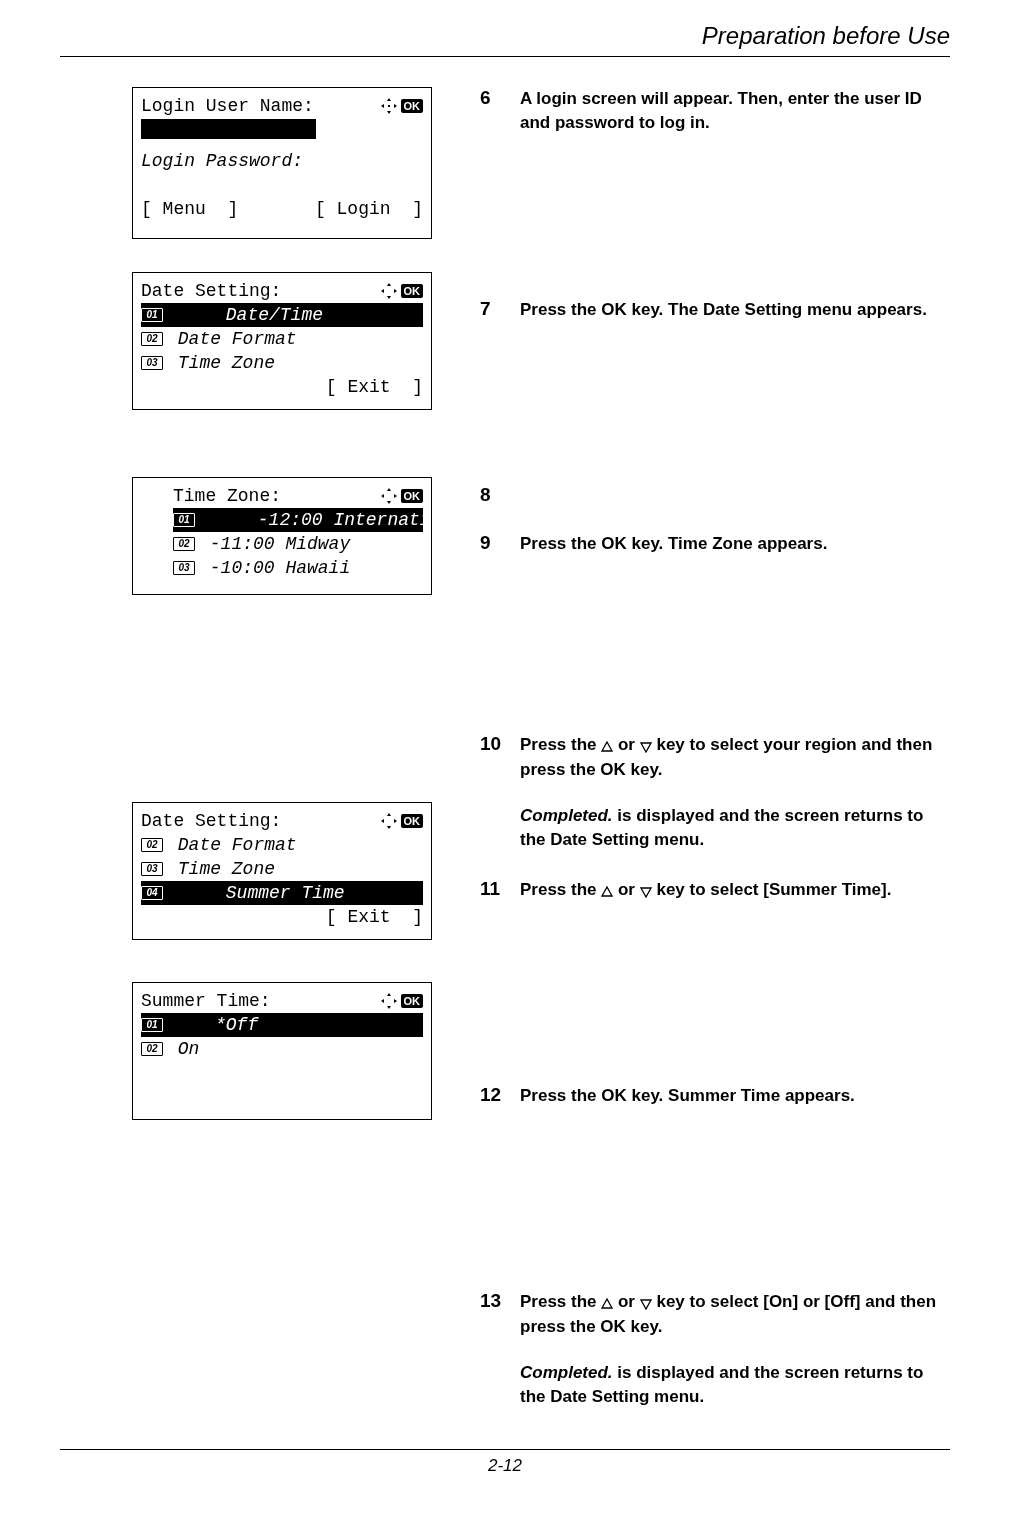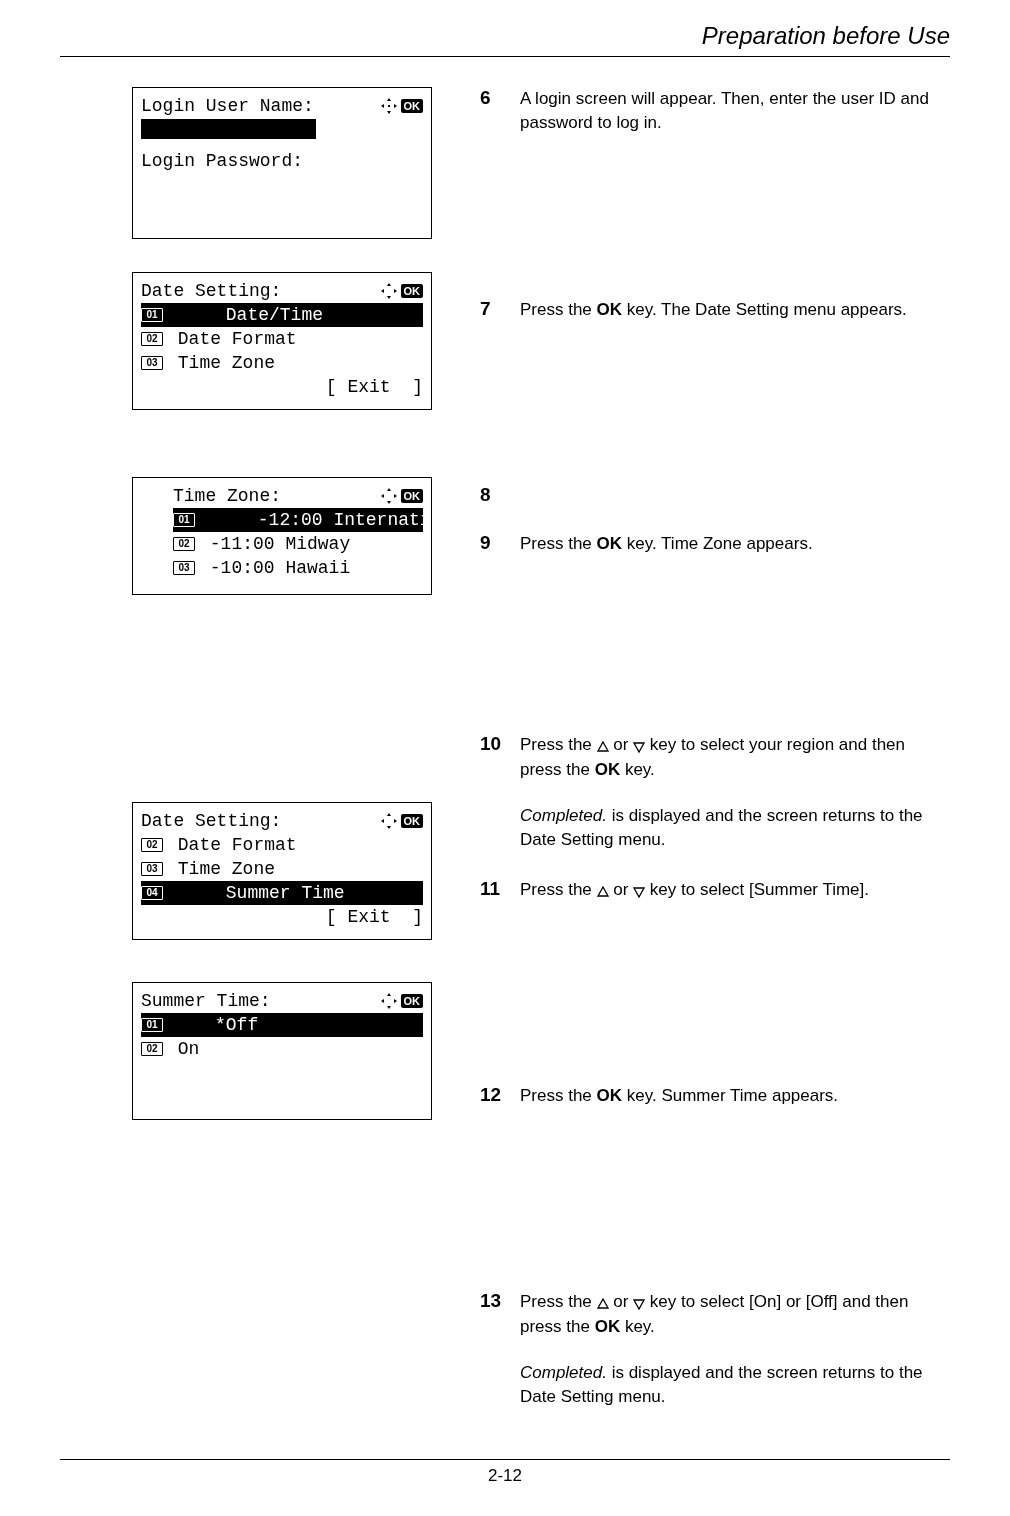--- a/index.html
+++ b/index.html
@@ -69,20 +69,21 @@
     border-radius: 2px;
     height: 14px;
     box-sizing: border-box;
   }
   .lcd-row {
     display: flex;
     align-items: center;
     height: 24px;
     white-space: pre;
     overflow: hidden;
+    font-style: italic;
   }
   .lcd-row.inverted {
     background: #000;
     color: #fff;
     gap: 48px;
   }
   .num-badge {
     display: inline-flex;
     align-items: center;
     justify-content: center;
@@ -131,33 +132,35 @@
     font-size: 19px;
     min-width: 26px;
     text-align: left;
   }
   .step-text {
     font-size: 17px;
     line-height: 24px;
   }
   .step-text p {
     margin: 0 0 22px 0;
+    font-weight: bold;
   }
   .step-text p:last-child { margin-bottom: 0; }
   .step-text .italic { font-style: italic; }
   .triangle-up, .triangle-down {
     display: inline-block;
     vertical-align: -1px;
   }
   .footer {
     position: absolute;
-    bottom: 30px;
+    bottom: 40px;
     left: 0;
     right: 0;
     text-align: center;
+    font-style: italic;
     font-size: 17px;
     border-top: 1px solid #000;
     padding-top: 6px;
     width: 890px;
     margin: 0 60px;
   }
   svg { display: inline-block; vertical-align: middle; }
 </style>
 </head>
 <body>
@@ -177,20 +180,24 @@
                 <rect x="7" y="7" width="2" height="2" fill="#000"></rect>
               </svg>
           </span>
           <span class="ok-badge">OK</span>
         </span>
       </div>
       <div class="black-strip"></div>
       <div style="height:10px"></div>
       <div class="lcd-row">Login Password:</div>
       <div style="height:24px"></div>
+      <div class="lcd-bottom" style="justify-content:space-between">
+        <span>[ Menu  ]</span>
+        <span>[ Login  ]</span>
+      </div>
     </div>
 
     <div class="lcd" style="top:185px;height:138px;">
       <div class="title-row">
         <span>Date Setting:</span>
         <span class="indicator">
           <span class="nav-icon">
             <svg width="16" height="16" viewBox="0 0 16 16">
                 <path d="M8 0 L10 3 L6 3 Z M8 16 L6 13 L10 13 Z M0 8 L3 6 L3 10 Z M16 8 L13 10 L13 6 Z" fill="#000"></path>
               </svg>

